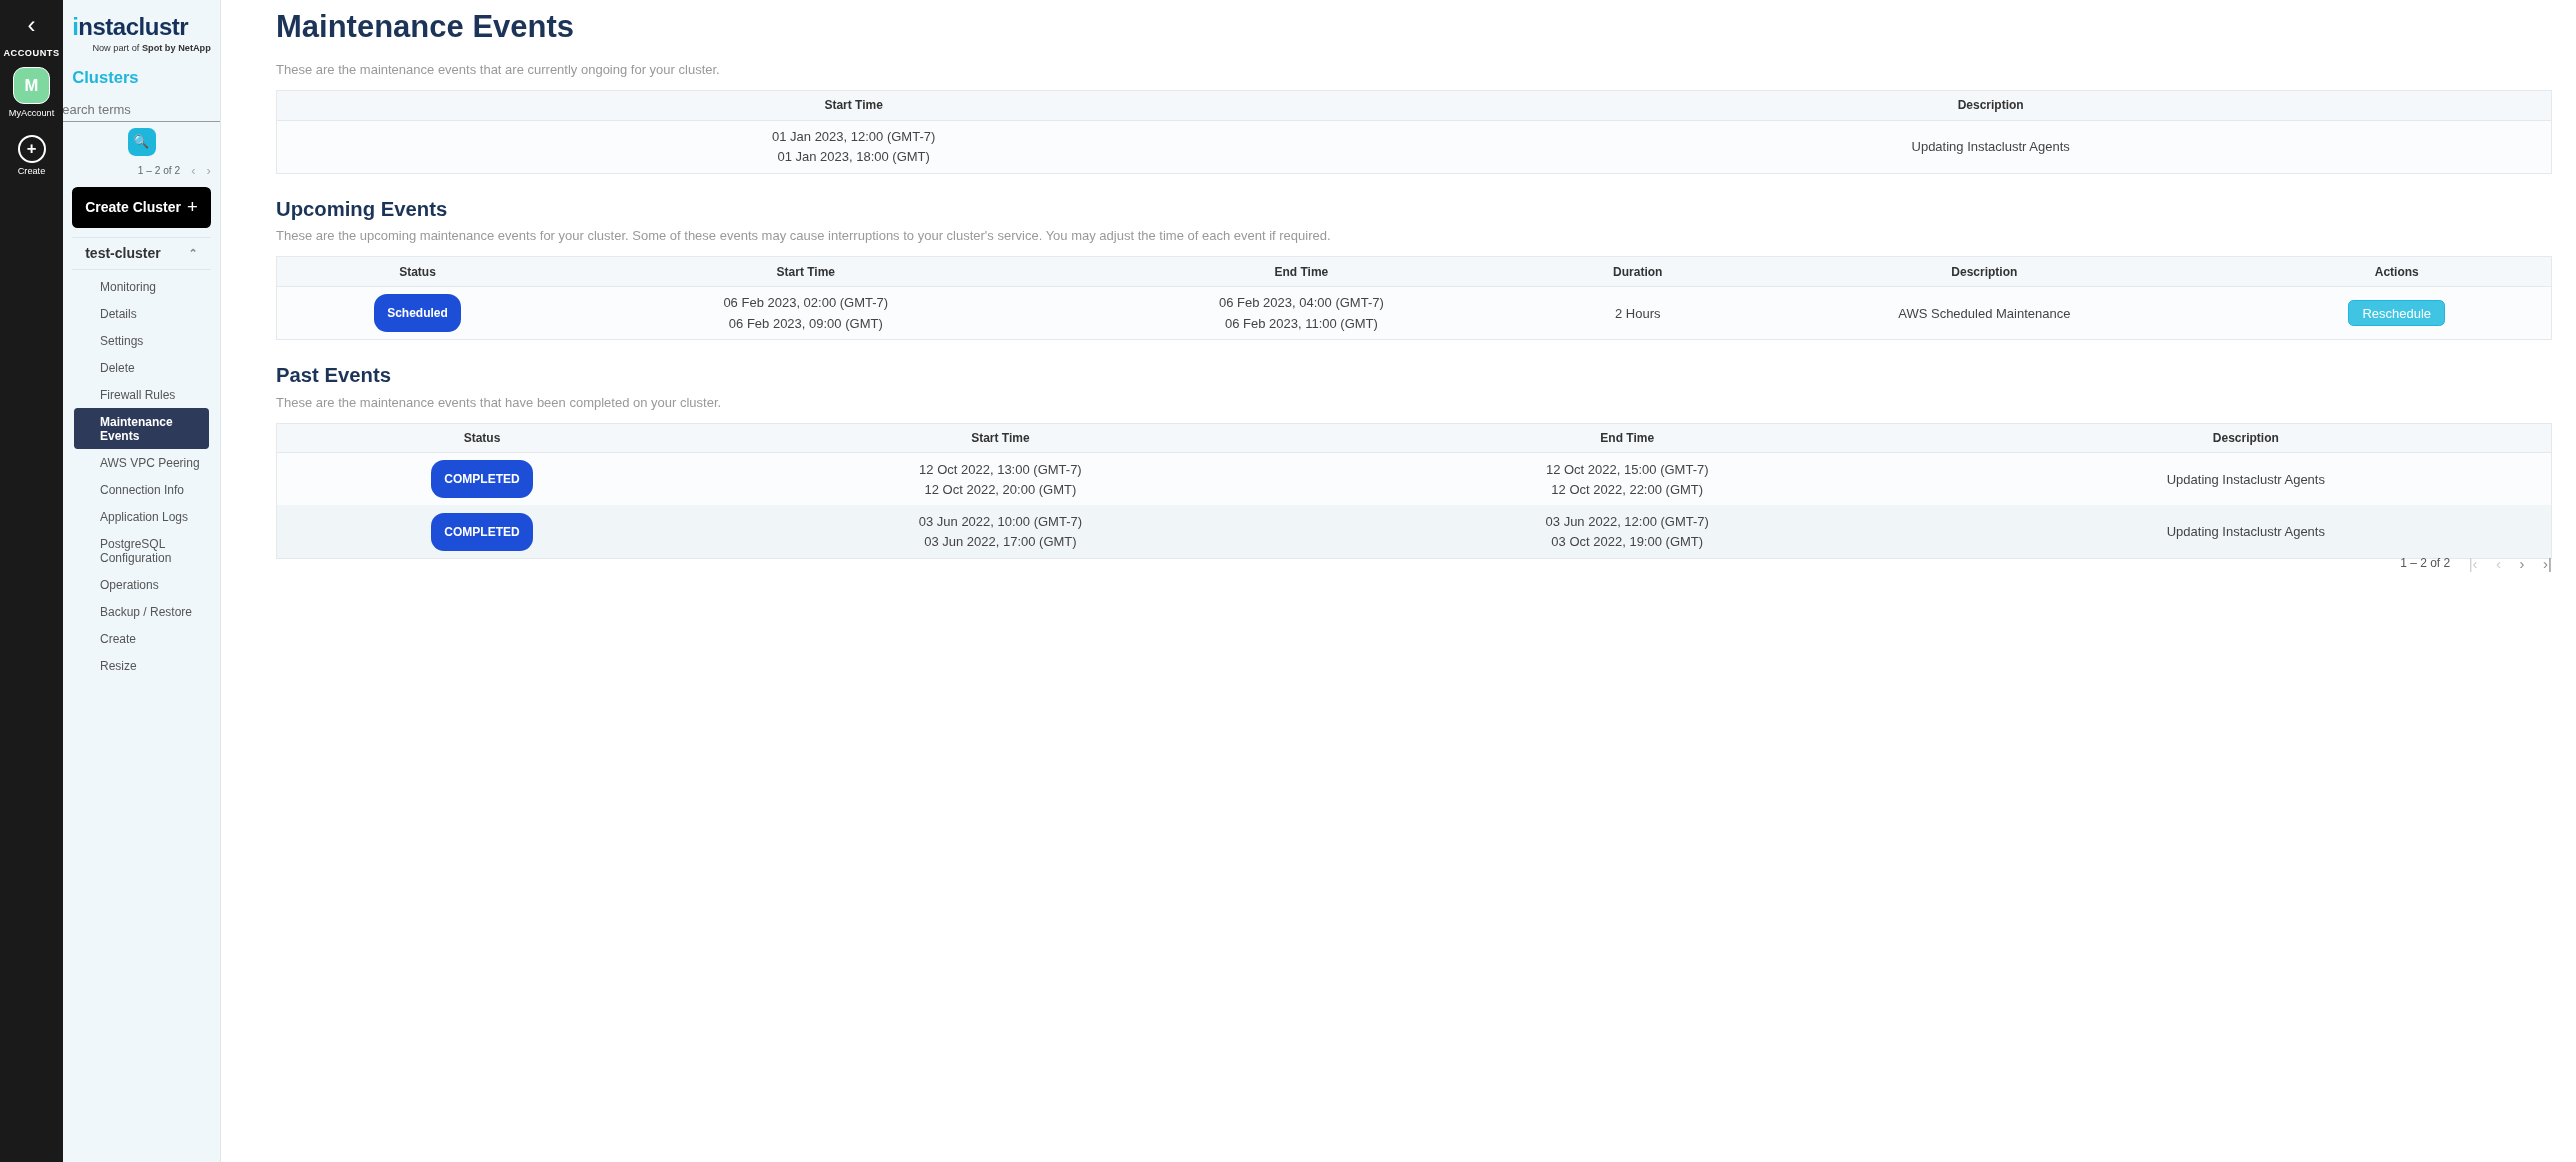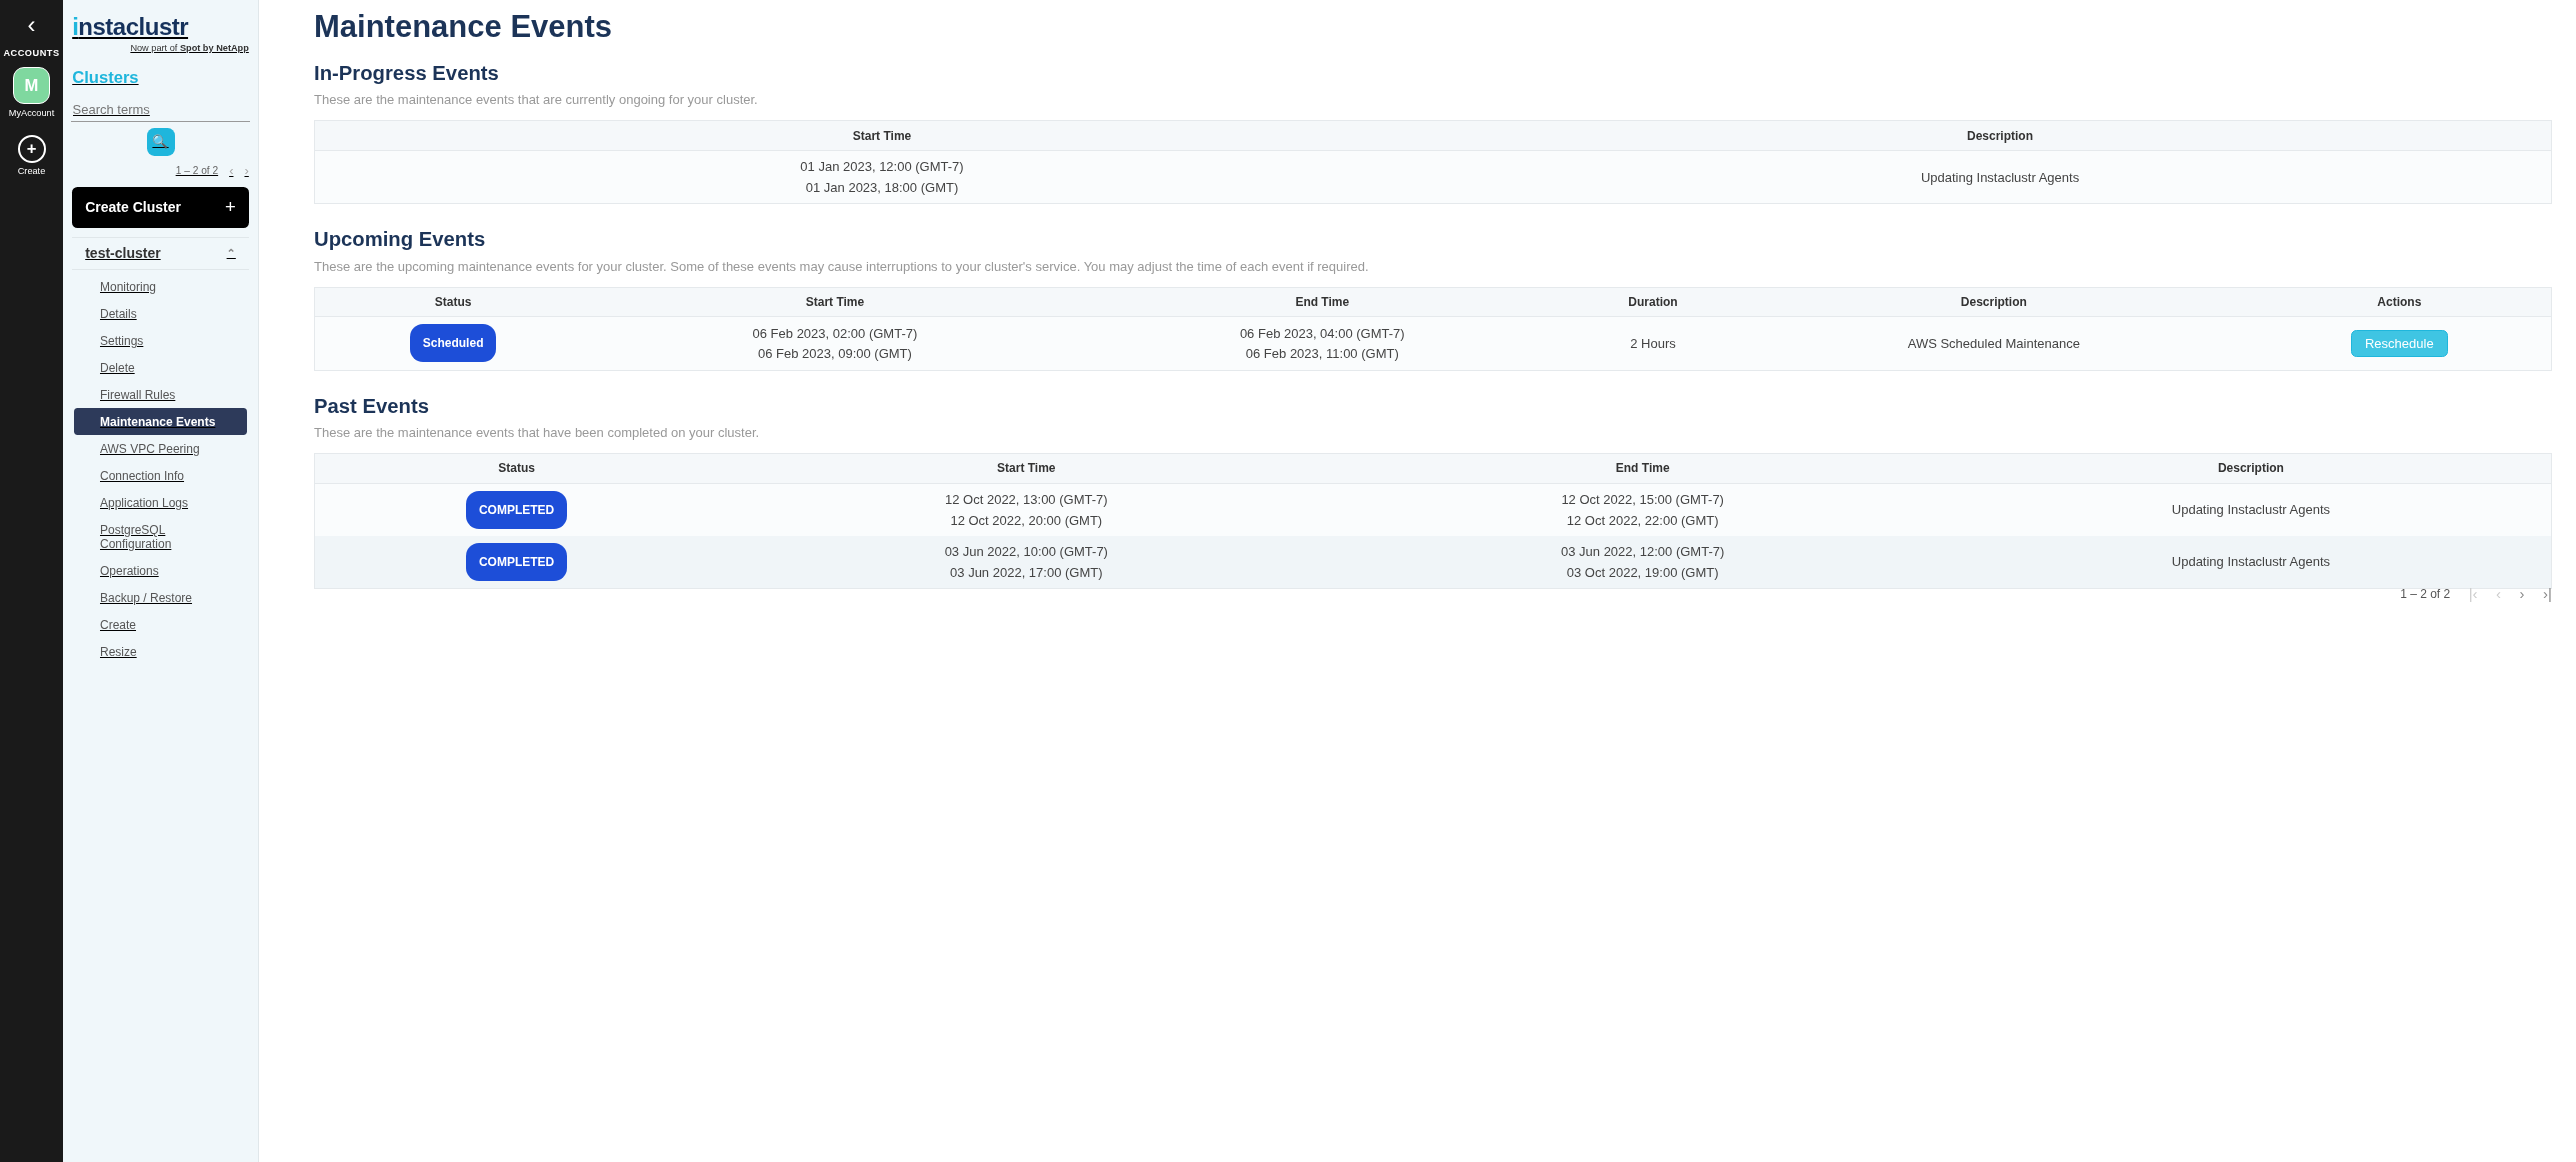--- a/index.html
+++ b/index.html
@@ -6,21 +6,21 @@
 body { display: flex; height: 100vh; overflow: hidden; background: #fff; }
 
 .rail { width: 63px; background: #1a1a1a; color: #fff; display: flex; flex-direction: column; align-items: center; padding-top: 11px; }
 .rail .back { font-size: 24px; cursor: pointer; margin-bottom: 9.2px; }
 .rail .label { font-size: 9.2px; font-weight: 600; margin-bottom: 9.2px; letter-spacing: 0.5px; }
 .rail .acct { width: 37px; height: 37px; border-radius: 11px; background: #7fd89f; color: #fff; display: flex; align-items: center; justify-content: center; font-weight: 700; font-size: 16.6px; border: 1.8px solid #fff; margin-bottom: 3.7px; cursor: pointer; }
 .rail .acct-name { font-size: 9.2px; margin-bottom: 16.6px; }
 .rail .create-icon { width: 28px; height: 28px; border: 2.3px solid #fff; border-radius: 50%; display: flex; align-items: center; justify-content: center; font-size: 16.6px; font-weight: 700; cursor: pointer; margin-bottom: 3.7px; }
 .rail .create-label { font-size: 9.2px; }
 
-.sidebar { width: 196px; background: #f0f7fa; border-right: 0.9px solid #e0e7ea; padding: 13px 9.2px; overflow-y: auto; text-decoration: underline; }
+.sidebar { width: 158px; background: #f0f7fa; border-right: 0.9px solid #e0e7ea; padding: 13px 9.2px; overflow-y: auto; }
 .logo { font-size: 24px; font-weight: 800; color: #16325c; letter-spacing: -0.5px; }
 .logo .dot { color: #1fb6dc; }
 .logo-sub { font-size: 9.2px; color: #333; text-align: right; margin-top: 1.8px; margin-bottom: 15px; }
 .logo-sub b { font-weight: 700; }
 .side-title { color: #1fb6dc; font-weight: 700; font-size: 16.6px; margin-bottom: 11px; }
 .search-row { display: flex; align-items: center; gap: 5.5px; margin-bottom: 7.4px; flex-direction: column; }
 .search-input { flex: 1; border: none; border-bottom: 0.9px solid #999; background: transparent; padding: 3.7px 1.8px; font-size: 13px; outline: none; }
 .search-btn { width: 28px; height: 28px; background: #1fb6dc; border-radius: 7.4px; color: #fff; display: flex; align-items: center; justify-content: center; cursor: pointer; font-size: 13px; }
 .pager-row { display: flex; align-items: center; justify-content: flex-end; gap: 11px; font-size: 10.2px; color: #666; margin-bottom: 9.2px; }
 .pager-row .nav { color: #aaa; cursor: pointer; font-size: 13px; }
@@ -114,21 +114,20 @@
       <div class="subitem">Backup / Restore</div>
       <div class="subitem">Create</div>
       <div class="subitem">Resize</div>
     </div>
 </div>
 
 <div class="main">
 
   <h1>Maintenance Events</h1>
 
-  <h2>In-Progress Events</h2>
   <p class="desc">These are the maintenance events that are currently ongoing for your cluster.</p>
   <table>
     <thead>
         <tr>
       <th>Start Time</th>
       <th>Description</th>
     </tr>
       </thead>
     <tbody id="inprogress-body">
         <tr>

